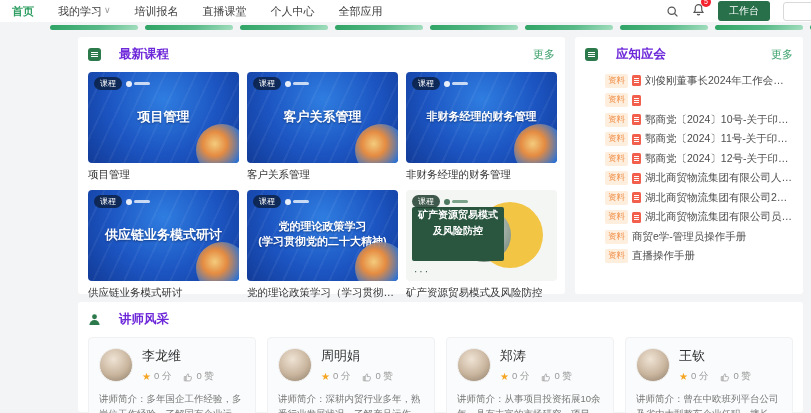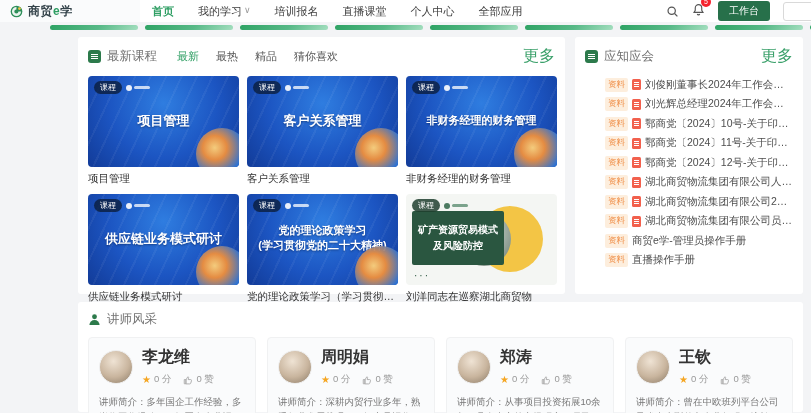--- a/index.html
+++ b/index.html
@@ -34,24 +34,24 @@
   .row1 { display:flex; gap:10px; }
   .panel { background:#fff; border-radius:3px; padding:9px 10px; }
   .panel-left { width:487px; height:257px; }
   .panel-right { width:228px; height:257px; overflow:hidden; }
   .panel-bottom { margin-top:8px; height:110px; }
 
   .sec-head { display:flex; align-items:center; }
   .sec-icon { width:13px; height:13px; background:#2c7a4b; border-radius:3px; flex:none; position:relative; }
   .sec-icon i { position:absolute; left:3px; right:3px; height:1px; background:#fff; }
   .sec-icon i:nth-child(1){top:4px;} .sec-icon i:nth-child(2){top:6px;} .sec-icon i:nth-child(3){top:8px;}
-  .sec-title { font-size:12.5px; font-weight:normal; color:#737373; margin-left:6px; }
+  .sec-title { font-size:12.5px; font-weight:bold; color:#6d28d9; margin-left:18px; }
   .tabs { display:flex; gap:17px; margin-left:20px; font-size:11px; color:#555; }
   .tab.active { color:#2e9e63; }
-  .more { margin-left:auto; font-size:16px; color:#3aa06a;text-align:center; }
+  .more { margin-left:auto; font-size:11px; color:#3aa06a;text-align:center; }
 
   
   .grid { display:grid; grid-template-columns:repeat(3,1fr); gap:8px 8px; margin-top:9px; }
   .course-card { width:151px; }
   .cvisual { position:relative; width:151px; height:91px; border-radius:4px; overflow:hidden;
     background:radial-gradient(circle at 50% 30%,#2f7de0 0%,#1c55c2 55%,#123b98 100%); }
   .cvisual::before { content:""; position:absolute; inset:0;
     background:repeating-linear-gradient(115deg,rgba(255,255,255,.05) 0 2px,transparent 2px 14px); }
   .globe { position:absolute; right:-9px; bottom:-13px; width:52px; height:52px; border-radius:50%;
     background:radial-gradient(circle at 36% 38%,#ffd27a 0%,#ef8f3c 26%,#2b74d8 62%,#143a8a 100%); opacity:.95; }
@@ -63,21 +63,21 @@
   .mini-logo { display:flex; align-items:center; gap:2px; }
   .mini-logo .dot { width:6px; height:6px; border-radius:50%; background:rgba(255,255,255,.9); }
   .mini-logo .bar { width:16px; height:3px; border-radius:2px; background:rgba(255,255,255,.75); }
   .caption { margin-top:5px; font-size:10.5px; color:#333; white-space:nowrap; overflow:hidden; text-overflow:ellipsis; }
 
   
   .cvisual.green { background:#f4f6f3; }
   .cvisual.green::before { background:none; }
   .green-rect { position:absolute; left:6px; top:17px; width:92px; height:54px; background:#2a5640; border-radius:2px;
     color:#fff; font-weight:bold; font-size:10px; line-height:1.6; display:flex; flex-direction:column;
-    align-items:center; justify-content:center; text-align:center; z-index:1; }
+    align-items:center; justify-content:flex-start; text-align:center; z-index:1; }
   .yellow-circle { position:absolute; right:14px; top:12px; width:66px; height:66px; border-radius:50%; background:#f3c545; }
   .photo-circle { position:absolute; right:46px; top:18px; width:54px; height:54px; border-radius:50%;
     background:radial-gradient(circle at 40% 35%,#e4e9e4 0%,#aebbb1 45%,#66776c 100%); z-index:1; }
   .green-dots { position:absolute; left:8px; bottom:4px; color:#2a5640; font-size:10px; letter-spacing:2px; z-index:1; }
   .card-badge.green { background:rgba(30,62,46,.85); }
   .mini-logo.dark .dot { background:#4c7a60; } .mini-logo.dark .bar { background:#7ba38c; }
 
   
   .klist { margin-top:8px;margin-left:20px; }
   .kitem { display:flex; align-items:center; gap:4px; height:19.5px; font-size:10.5px; color:#4d4d4d;
@@ -85,40 +85,32 @@
   .ktag { flex:none; background:#fdeedd; color:#f0914c; font-size:8.5px; padding:1px 3px; border-radius:2px; }
   .kdoc { flex:none; width:9px; height:11px; }
   .ktext { overflow:hidden; text-overflow:ellipsis; }
 
   
   .inst-row { display:flex; gap:11px; margin-top:9px; }
   .inst-card { width:168px; background:#fafbfc; border:1px solid #f0f1f2; border-radius:4px; padding:9px 10px; }
   .inst-top { display:flex; gap:9px; align-items:center; }
   .avatar { width:34px; height:34px; border-radius:50%; flex:none;
     background:radial-gradient(circle at 42% 32%,#efe3d4 0%,#c9b59e 55%,#8a7a66 100%); border:1px solid #eee; }
-  .inst-name { font-size:16px; color:#333; font-weight:bold; }
+  .inst-name { font-size:13px; color:#333; font-weight:normal; }
   .inst-rate { display:flex; align-items:center; gap:3px; margin-top:5px; font-size:9.5px; color:#999; }
   .star { color:#f5a623; font-size:10px; line-height:1; }
   .thumb { width:10px; height:10px; }
   .rate-gap { width:6px; }
   .inst-desc { margin-top:8px; font-size:9.5px; color:#777; line-height:1.6; display:-webkit-box;
     -webkit-line-clamp:2; -webkit-box-orient:vertical; overflow:hidden; }
 </style>
 </head>
 <body>
 
 <div class="header">
-  <div class="logo-area">
-    <svg class="logo-icon" viewBox="0 0 20 20">
-      <circle cx="10" cy="10" r="9" fill="#2e8f5a"></circle>
-      <path d="M10 3 a7 7 0 1 0 7 7 l-4 0 a3.2 3.2 0 1 1 -3.2 -3.2 z" fill="#fff" opacity=".9"></path>
-      <circle cx="14.5" cy="5.5" r="2.1" fill="#f3c545"></circle>
-    </svg>
-    <span class="logo-text"><span>商贸</span><span class="e">e</span><span>学</span></span>
-  </div>
   <div class="nav">
     <a class="nav-item active">
         <span>首页</span>
       </a>
     <a class="nav-item">
         <span>我的学习</span>
         <span class="chev">∨</span>
       </a>
     <a class="nav-item">
         <span>培训报名</span>
@@ -166,26 +158,20 @@
   <div class="row1">
 
     <div class="panel panel-left">
       <div class="sec-head">
         <span class="sec-icon">
             <i></i>
             <i></i>
             <i></i>
           </span>
         <span class="sec-title">最新课程</span>
-        <div class="tabs">
-          <a class="tab active">最新</a>
-          <a class="tab">最热</a>
-          <a class="tab">精品</a>
-          <a class="tab">猜你喜欢</a>
-        </div>
         <a class="more">更多</a>
       </div>
 
       <div class="grid">
 
         <div class="course-card">
           <div class="cvisual">
             <div class="card-badge-row">
               <span class="card-badge">课程</span>
               <span class="mini-logo">
@@ -272,21 +258,21 @@
                 </span>
             </div>
             <div class="yellow-circle"></div>
             <div class="photo-circle"></div>
             <div class="green-rect">
               <div>矿产资源贸易模式</div>
               <div>及风险防控</div>
             </div>
             <div class="green-dots">···</div>
           </div>
-          <div class="caption">刘洋同志在巡察湖北商贸物</div>
+          <div class="caption">矿产资源贸易模式及风险防控</div>
         </div>
 
       </div>
     </div>
 
     <div class="panel panel-right">
       <div class="sec-head">
         <span class="sec-icon">
             <i></i>
             <i></i>
@@ -308,21 +294,20 @@
           <span class="ktext">刘俊刚董事长2024年工作会讲话</span>
         </a>
         <a class="kitem">
           <span class="ktag">资料</span>
           <svg class="kdoc" viewBox="0 0 9 11">
               <rect width="9" height="11" rx="1.5" fill="#f2604d"></rect>
               <rect x="2" y="3" width="5" height="1" fill="#fff"></rect>
               <rect x="2" y="5" width="5" height="1" fill="#fff"></rect>
               <rect x="2" y="7" width="5" height="1" fill="#fff"></rect>
             </svg>
-          <span class="ktext">刘光辉总经理2024年工作会讲话</span>
         </a>
         <a class="kitem">
           <span class="ktag">资料</span>
           <svg class="kdoc" viewBox="0 0 9 11">
               <rect width="9" height="11" rx="1.5" fill="#f2604d"></rect>
               <rect x="2" y="3" width="5" height="1" fill="#fff"></rect>
               <rect x="2" y="5" width="5" height="1" fill="#fff"></rect>
               <rect x="2" y="7" width="5" height="1" fill="#fff"></rect>
             </svg>
           <span class="ktext">鄂商党〔2024〕10号-关于印发《鲁珊同志在湖北联投党委第...</span>

